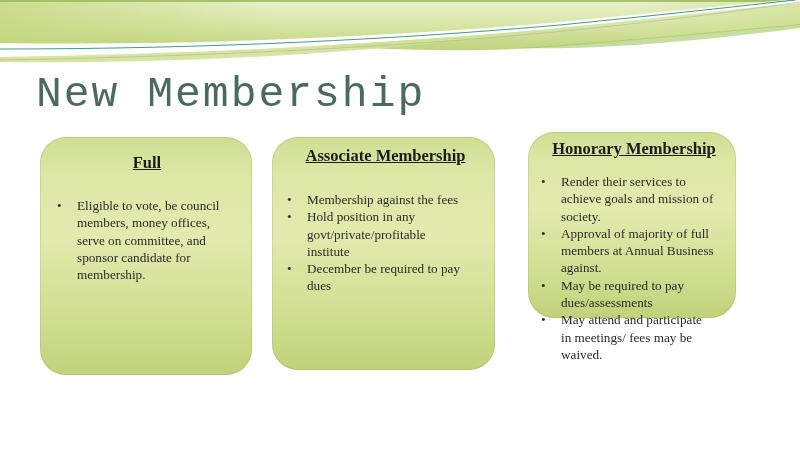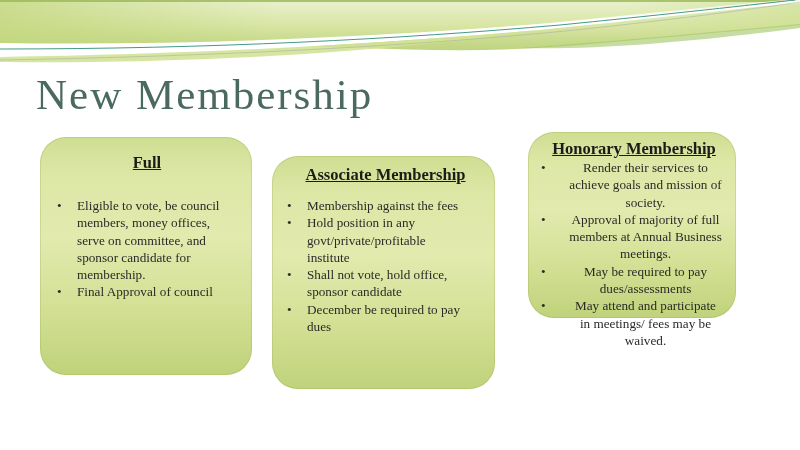--- a/index.html
+++ b/index.html
@@ -6,42 +6,42 @@
   body{
     width:800px;height:450px;position:relative;overflow:hidden;
     background:#ffffff;
     font-family:"Liberation Serif",serif;
   }
   
   .top-decor{position:absolute;left:0;top:0;width:800px;height:72px;}
   
   .slide-title{
     position:absolute;left:36px;top:70px;margin:0;
-    font-family:Liberation Serif, serif;
+    font-family:Liberation Mono, monospace;
     font-size:43px;font-weight:400;letter-spacing:2px;
     color:#4a6a60;
   }
   
   .card{
     position:absolute;border-radius:26px;box-sizing:border-box;
     background:linear-gradient(180deg,#cede92 0%,#dde7a6 16%,#e2eaae 42%,#d3e094 72%,#c0d27b 100%);
     box-shadow:inset 0 0 0 1px rgba(150,170,80,.28);
   }
   .card-1{left:40px;top:137px;width:212px;height:238px;padding:16px 12px 0 14px;}
-  .card-2{left:272px;top:156px;width:223px;height:233px;padding:9px 8px 0 12px;}
+  .card-2{left:272px;top:137px;width:223px;height:233px;padding:9px 8px 0 12px;}
   .card-3{left:528px;top:132px;width:208px;height:186px;padding:7px 6px 0 10px;}
   .card-heading{
     margin:0;text-align:center;color:#1b1b18;
     font-size:16.5px;font-weight:bold;text-decoration:underline;
     font-family:"Liberation Serif",serif;
   }
   .bullet-list{list-style:none;margin:0;padding:0;}
   .card-1 .bullet-list{margin-top:24px;}
-  .card-2 .bullet-list{margin-top:12px;}
-  .card-3 .bullet-list{text-align:center;}
+  .card-2 .bullet-list{margin-top:25px;}
+  .card-3 .bullet-list{margin-top:14px;}
   .bullet-item{
     position:relative;padding-left:23px;
     font-size:13.2px;line-height:1.31;color:#2b2a27;
     white-space:pre-line;
   }
   .bullet-item::before{
     content:"\2022";position:absolute;left:3px;top:0;
     color:#2b2a27;
   }
 </style>
@@ -76,45 +76,42 @@
 <h1 class="slide-title">New Membership</h1>
 
 <section class="card card-1">
   <h2 class="card-heading">Full</h2>
   <ul class="bullet-list">
     <li class="bullet-item">Eligible to vote, be council
 members, money offices,
 serve on committee, and
 sponsor candidate for
 membership.</li>
-    <li class="bullet-item">Final Approval of council</li>
   </ul>
 </section>
 
 <section class="card card-2">
   <h2 class="card-heading">Associate Membership</h2>
   <ul class="bullet-list">
     <li class="bullet-item">Membership against the fees</li>
     <li class="bullet-item">Hold position in any
 govt/private/profitable
 institute</li>
-    <li class="bullet-item">Shall not vote, hold office,
-sponsor candidate</li>
     <li class="bullet-item">December be required to pay dues</li>
   </ul>
 </section>
 
 <section class="card card-3">
   <h2 class="card-heading">Honorary Membership</h2>
   <ul class="bullet-list">
     <li class="bullet-item">Render their services to
 achieve goals and mission of
 society.</li>
     <li class="bullet-item">Approval of majority of full
 members at Annual Business
-meetings.</li>
+against.</li>
     <li class="bullet-item">May be required to pay
 dues/assessments</li>
     <li class="bullet-item">May attend and participate
 in meetings/ fees may be
 waived.</li>
   </ul>
 </section>
 
 </body></html>

